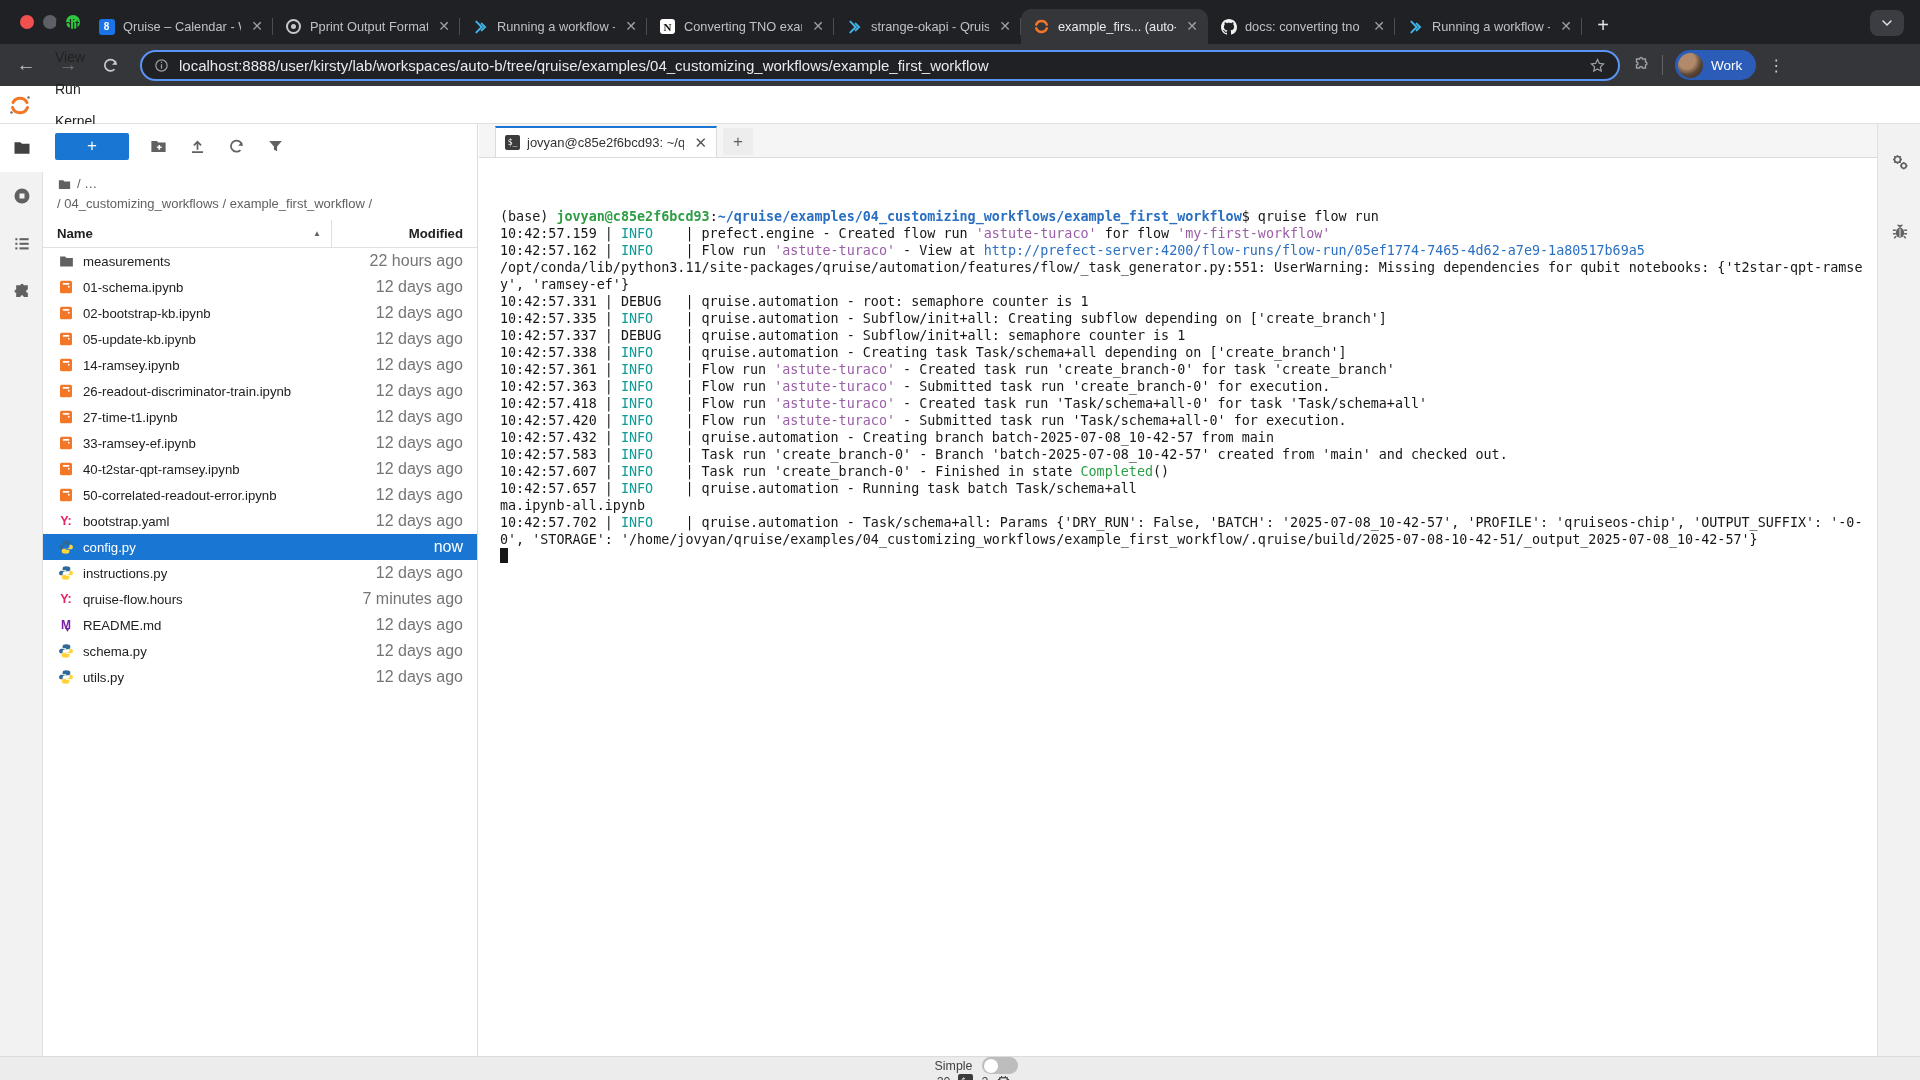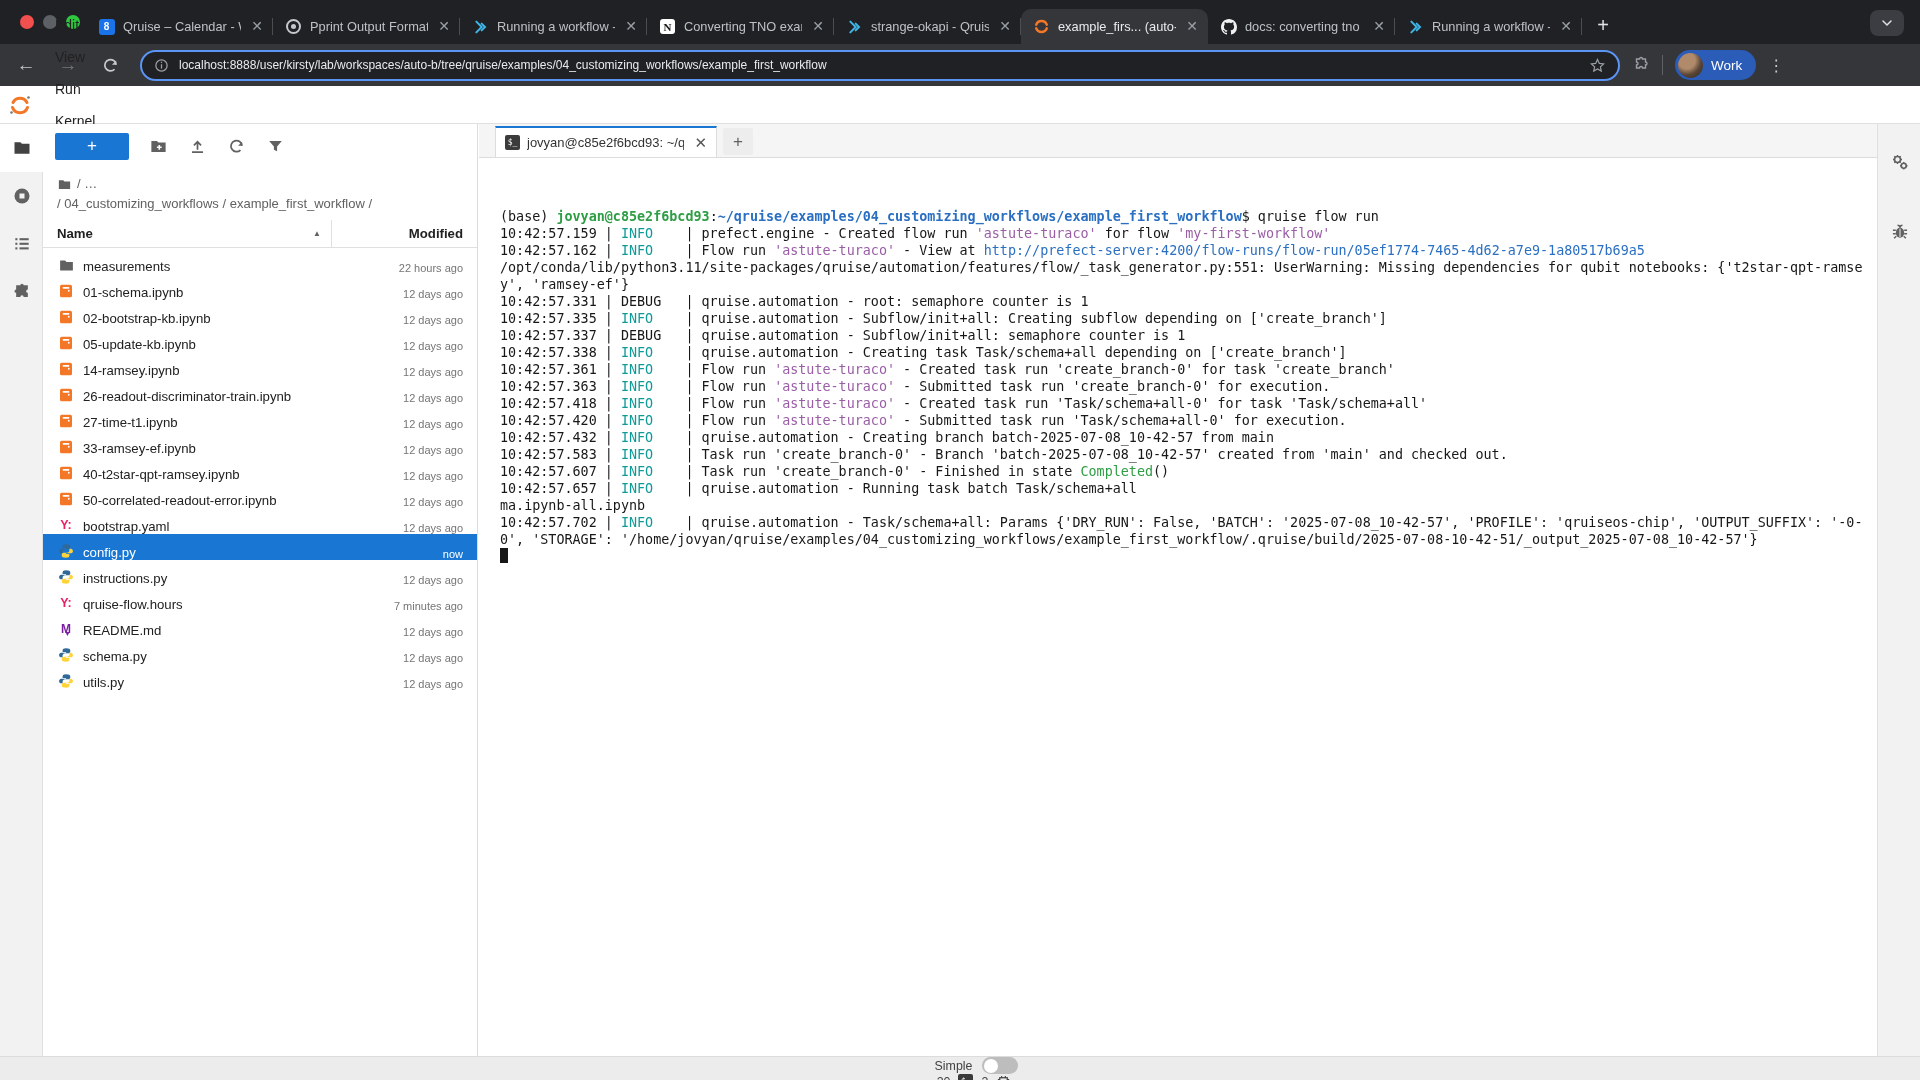--- a/index.html
+++ b/index.html
@@ -33,21 +33,21 @@
 
   
   .toolbar { position:absolute; left:0; top:44px; width:1920px; height:42px;
              background:#35363a; display:flex; align-items:center; }
   .navbtn { width:32px; height:32px; display:flex; align-items:center; justify-content:center;
             color:#c7cacd; font-size:19px; margin-left:10px; border-radius:50%; }
   .navbtn.dim { color:#74777b; }
   .omnibox { height:31px; width:1480px; margin-left:14px; background:#202124;
              border:2px solid #5a95f5; border-radius:16px; display:flex; align-items:center;
              padding:0 12px; color:#e8eaed; }
-  .omnibox .url { font-size:12px; margin-left:10px; flex:1; white-space:nowrap; overflow:hidden; }
+  .omnibox .url { font-size:15px; margin-left:10px; flex:1; white-space:nowrap; overflow:hidden; }
   .obicon { color:#9aa0a6; display:flex; align-items:center; }
   .toolbar-right { display:flex; align-items:center; margin-left:12px; gap:12px; }
   .tr-sep { width:1px; height:20px; background:#5f6368; }
   .profile-pill { height:30px; background:#2b5cb8; border-radius:15px; display:flex;
                   align-items:center; padding:2px 14px 2px 3px; gap:8px; }
   .avatar { width:25px; height:25px; border-radius:50%;
             background:radial-gradient(circle at 35% 30%, #b08a6a 0 35%, #5a4636 60%, #2e2620 100%); }
   .profile-pill .plabel { color:#fff; font-size:13.5px; }
   .kebab { color:#c7cacd; font-size:16px; letter-spacing:0; }
 
@@ -76,25 +76,25 @@
                   color:#fff; font-size:17px; display:flex; align-items:center; justify-content:center; }
   .fbt-icon { color:#616161; display:flex; align-items:center; }
   .crumbs { padding:6px 10px 2px 14px; font-size:13px; color:#616161; line-height:20px; }
   .crumb-row { display:flex; align-items:center; gap:5px; }
   .listhead { display:flex; align-items:center; height:28px; border-bottom:1px solid #e0e0e0;
               font-size:13.2px; font-weight:bold; color:#212121; margin-top:4px; }
   .lh-name { padding-left:14px; flex:1; display:flex; align-items:center; }
   .lh-caret { font-size:8px; color:#616161; margin-left:auto; margin-right:10px; }
   .lh-div { width:1px; height:28px; background:#e0e0e0; }
   .lh-mod { width:145px; text-align:right; padding-right:14px; }
-  .frow { display:flex; align-items:flex-end; height:26px; font-size:13.2px; color:#212121; }
+  .frow { display:flex; align-items:center; height:26px; font-size:13.2px; color:#212121; }
   .frow .fic { width:18px; height:18px; margin:0 8px 0 14px; flex:none; display:flex;
                align-items:center; justify-content:center; font-size:12px; }
   .frow .fname { flex:1; white-space:nowrap; overflow:hidden; }
-  .frow .fmod { width:150px; text-align:right; padding-right:14px; color:#757575; font-size:11px; }
+  .frow .fmod { width:150px; text-align:right; padding-right:14px; color:#757575; font-size:16px; }
   .frow.selected { background:#1976d2; color:#fff; }
   .frow.selected .fmod { color:#fff; }
   .yaml-ic { color:#e91e63; font-weight:bold; font-size:12.5px; font-family:"Liberation Sans",sans-serif; }
   .md-ic { color:#7b1fa2; font-weight:bold; font-size:12px; position:relative; }
   .md-ic .md-arr { position:absolute; left:3px; top:8px; font-size:7px; }
 
   
   .dock { position:absolute; left:479px; top:0; width:1414px; height:932px; background:#fff; }
   .dock-tabbar { height:34px; background:#f5f5f5; border-bottom:1px solid #dcdcdc;
                  display:flex; align-items:flex-end; padding-left:16px; }

